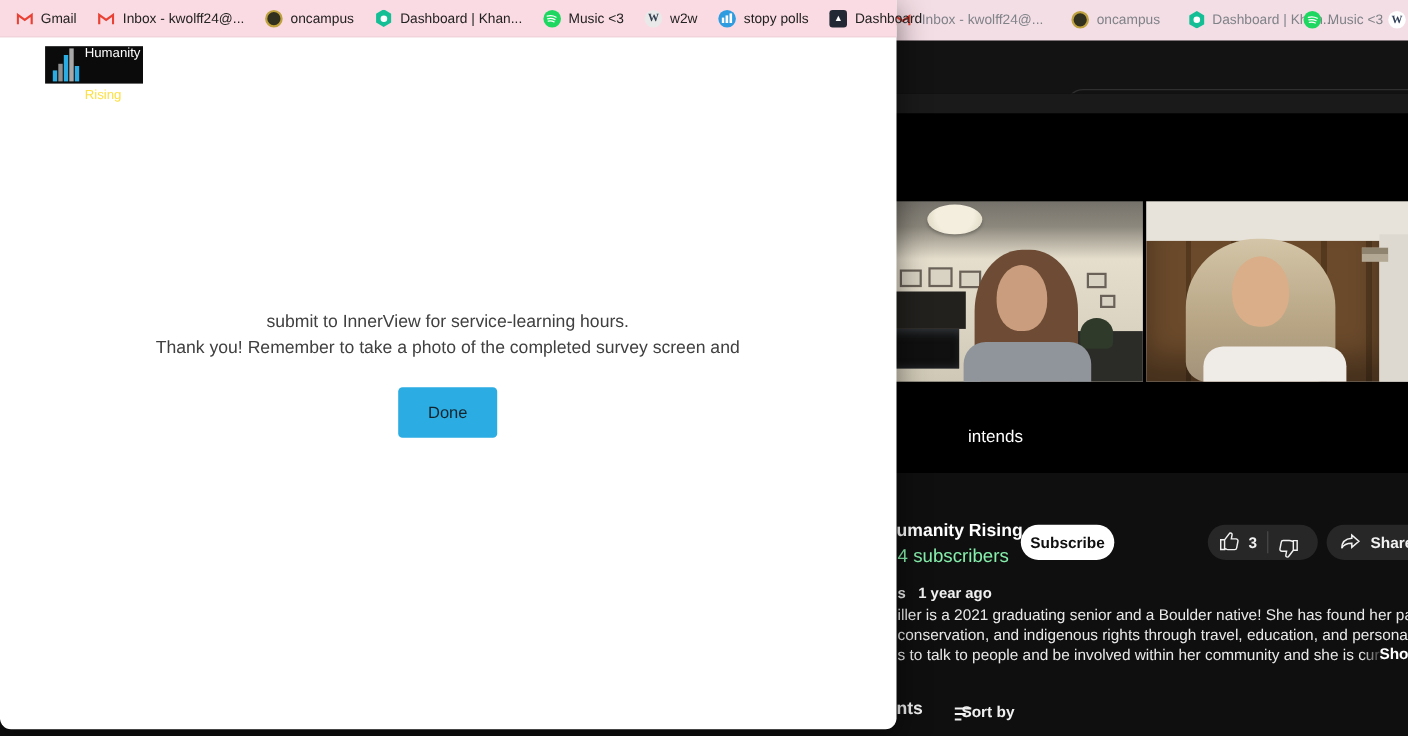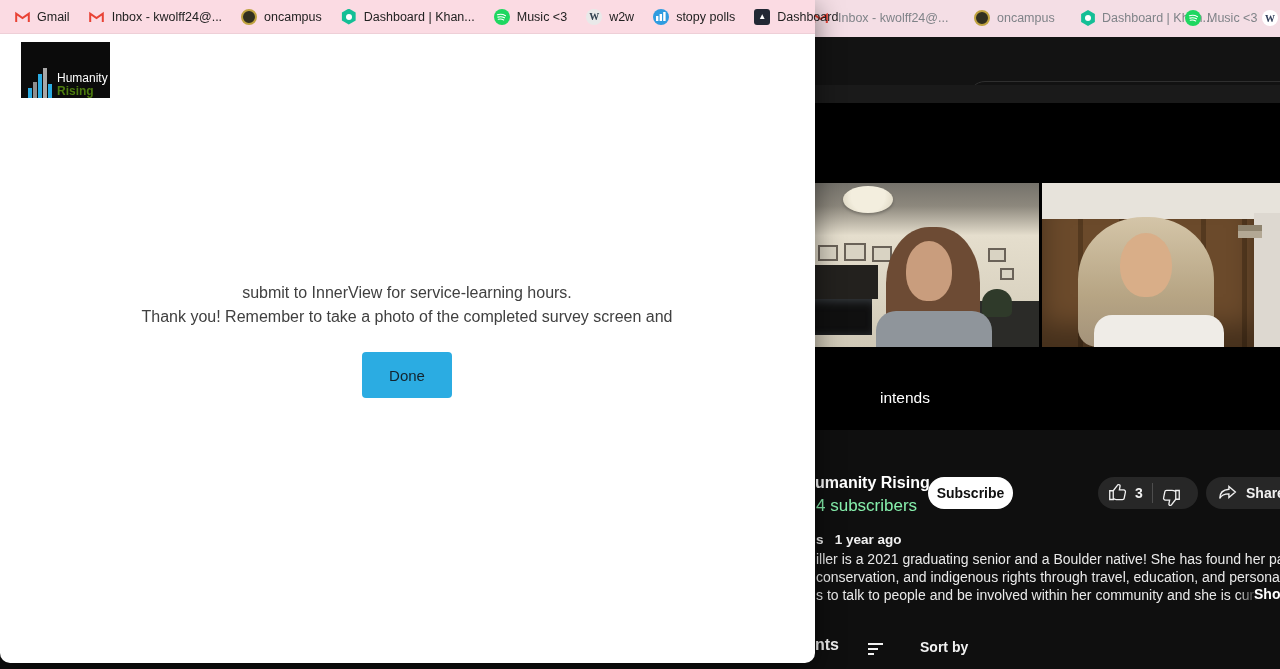--- a/index.html
+++ b/index.html
@@ -69,37 +69,37 @@
   .dislike-ic { position:absolute; left:62px; top:6px; transform:rotate(180deg); }
   .sharebtn { position:absolute; left:1206px; top:477px; width:96px; height:32px; background:#272727; border-radius:17px;
               display:flex; align-items:center; gap:7px; padding-left:11px; color:#f1f1f1; font-size:14px; font-weight:600; border:none; cursor:pointer; }
 
   .meta { position:absolute; left:816px; top:532px; font-size:13.5px; font-weight:600; color:#f1f1f1; white-space:pre; }
   .desc-line { position:absolute; left:816px; width:464px; height:18px; font-size:14px; color:#e9e9e9; white-space:nowrap; overflow:hidden; }
   .showmore { position:absolute; left:1238px; top:586px; font-size:14px; font-weight:600; color:#fff;
               background:linear-gradient(90deg,rgba(15,15,15,0),#0f0f0f 38%); padding-left:16px; cursor:pointer; }
   .comments { position:absolute; left:815px; top:636px; font-size:16px; font-weight:700; color:#f1f1f1; }
   .sort-ic { position:absolute; left:866px; top:641px; }
-  .sortby { position:absolute; left:920px; top:639px; font-size:14px; font-weight:600; color:#f1f1f1; cursor:pointer; }
+  .sortby { position:absolute; left:874px; top:639px; font-size:14px; font-weight:600; color:#f1f1f1; cursor:pointer; }
 
   
   .fw { position:absolute; left:0; top:0; width:815px; height:663px; background:#fff; border-radius:0 0 10px 10px;
         box-shadow:0 8px 28px rgba(0,0,0,.5); }
   .fw-bar { height:34px; background:#fbdbe3; display:flex; align-items:center; padding:0 14px; gap:19px; border-bottom:1px solid rgba(0,0,0,.05); }
   .bm { display:flex; align-items:center; gap:7px; font-size:12.5px; color:#222; white-space:nowrap; cursor:pointer; }
-  .logo { position:absolute; left:21px; top:42px; width:89px; height:56px; background:#0b0b0b; display:flex; align-items:flex-end; padding-left:7px; gap:5px; }
+  .logo { position:absolute; left:41px; top:42px; width:89px; height:34px; background:#0b0b0b; display:flex; align-items:flex-start; padding-left:7px; gap:5px; }
   .logo-bars { display:flex; align-items:flex-end; gap:1px; height:32px; }
   .logo-bars i { display:block; width:4px; }
   .lb1 { height:10px; background:#2bace2; }
   .lb2 { height:16px; background:#8f8f8f; }
   .lb3 { height:24px; background:#2bace2; }
   .lb4 { height:30px; background:#a8a8a8; }
   .lb5 { height:14px; background:#2bace2; }
   .logo-t1 { color:#fff; font-size:12px; line-height:13px; }
-  .logo-t2 { color:#4d7c0f; font-size:12px; line-height:13px; font-weight:700; }
+  .logo-t2 { color:#fde047; font-size:12px; line-height:13px; font-weight:400;margin-top:25px; }
   .survey-title { position:absolute; left:123px; top:202px; font-size:24px; font-weight:700; color:#3fa9e1; }
   .survey-msg { position:absolute; left:90px; top:281px; width:634px; text-align:center; font-size:16px; color:#404040; line-height:24px; }
   .done { position:absolute; left:362px; top:352px; width:90px; height:46px; background:#2bace2; border:none; border-radius:4px;
           font-size:15px; color:#13242e; display:flex; align-items:center; justify-content:center; cursor:pointer; font-family:inherit; }
 </style>
 </head>
 <body>
 
 <div class="page">
 

